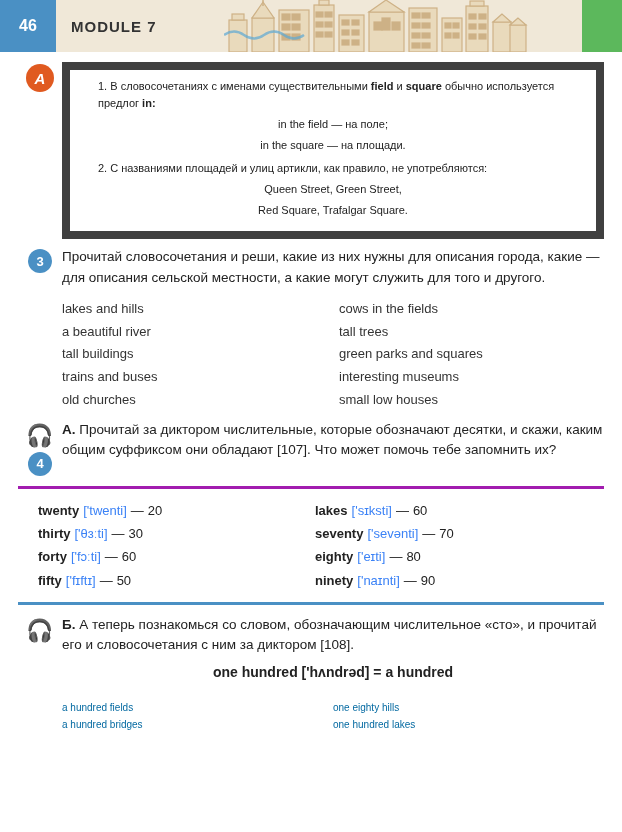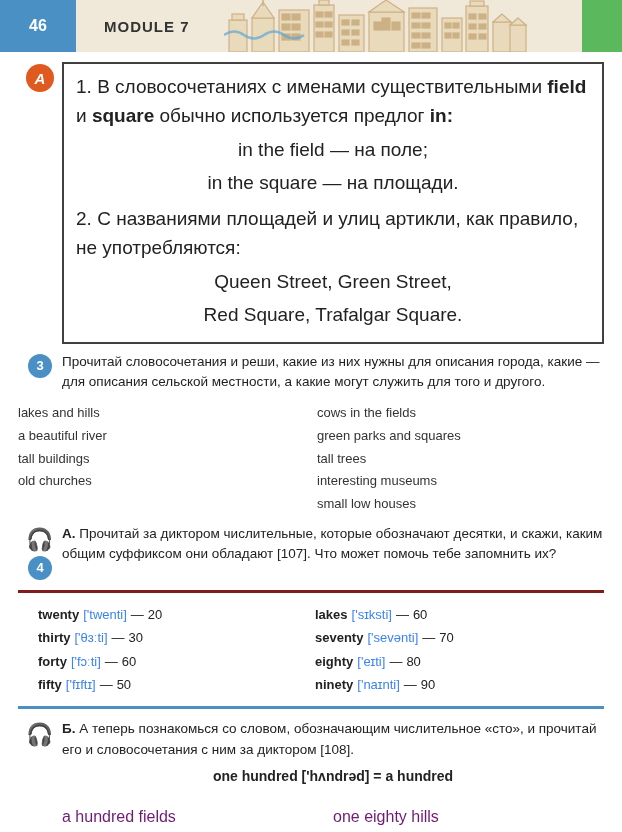--- a/index.html
+++ b/index.html
@@ -19,30 +19,30 @@
       height: 52px;
       background: #f0e8d8;
       position: relative;
       overflow: hidden;
     }
     .header-num {
       background: #4a90c4;
       color: #fff;
       font-size: 16px;
       font-weight: bold;
-      width: 76px;
+      width: 56px;
       display: flex;
       align-items: center;
       justify-content: center;
       flex-shrink: 0;
     }
     .header-title {
       display: flex;
       align-items: center;
-      padding-left: 28px;
+      padding-left: 15px;
       font-size: 15px;
       font-weight: bold;
       color: #333;
       letter-spacing: 1px;
       z-index: 2;
     }
     .header-green-block {
       width: 40px;
       height: 52px;
       background: #5cb85c;
@@ -98,24 +98,24 @@
       width: 28px;
       height: 28px;
       display: flex;
       align-items: center;
       justify-content: center;
       color: #e05a20;
       font-size: 22px;
     }
 
     .grammar-box {
-      border: 2px solid #404040;
-      padding: 8px 12px;
-      flex: 1;
-      font-size: 19px;
+      border: 8px solid #404040;
+      padding: 8px 28px;
+      flex: 1;
+      font-size: 11px;
       line-height: 1.55;
       color: #222;
     }
     .grammar-box p {
       margin-bottom: 4px;
     }
     .grammar-box .center-text {
       text-align: center;
       margin: 4px 0;
       font-style: normal;
@@ -126,41 +126,42 @@
     .ex-text {
       flex: 1;
       font-size: 13.5px;
       line-height: 1.5;
       color: #222;
     }
 
     
     .word-list-container {
       display: flex;
+      margin-left: 44px;
       margin-bottom: 8px;
       gap: 12px;
     }
     .word-list-col {
       flex: 1;
       font-size: 13px;
       line-height: 1.75;
       color: #333;
     }
 
     
     .ex4-text {
       flex: 1;
       font-size: 13.5px;
       line-height: 1.5;
       color: #222;
     }
 
     
     .numbers-box {
-      border-top: 3px solid #7f1d1d;
+      border-top: 3px solid #a21caf;
       border-bottom: 3px solid #4a90c4;
       background: #fff;
       margin: 0 0 10px 0;
       padding: 10px 20px;
       display: flex;
       gap: 8px;
     }
     .numbers-col {
       flex: 1;
       font-size: 13px;
@@ -191,23 +192,23 @@
       font-weight: bold;
       margin: 6px 0 6px 0;
     }
     .hundred-examples {
       display: flex;
       margin-left: 44px;
       gap: 0;
     }
     .hundred-col {
       flex: 1;
-      font-size: 16px;
+      font-size: 10px;
       line-height: 1.75;
-      color: #701a75;
+      color: #0369a1;
     }
 
     
     .city-svg {
       position: absolute;
       right: 38px;
       bottom: 0;
       width: 360px;
       height: 52px;
     }
@@ -329,26 +330,27 @@
     <div class="ex-text">
       Прочитай словосочетания и реши, какие из них нужны для описания города, какие — для описания сельской местности, а какие могут служить для того и другого.
     </div>
   </div>
 
   <div class="word-list-container">
     <div class="word-list-col">
       <div>lakes and hills</div>
       <div>a beautiful river</div>
       <div>tall   buildings</div>
+      <div>trains and buses</div>
       <div>old churches</div>
     </div>
     <div class="word-list-col">
       <div>cows in the fields</div>
+      <div>tall trees</div>
       <div>green parks and squares</div>
-      <div>tall trees</div>
       <div>interesting museums</div>
       <div>small low houses</div>
     </div>
   </div>
 
   <div class="exercise-row" style="margin-top:6px;">
     <div class="exercise-icon" style="display:flex;flex-direction:column;align-items:center;gap:2px;">
       <div class="icon-headphones">🎧</div>
       <div class="icon-num">4</div>
     </div>

